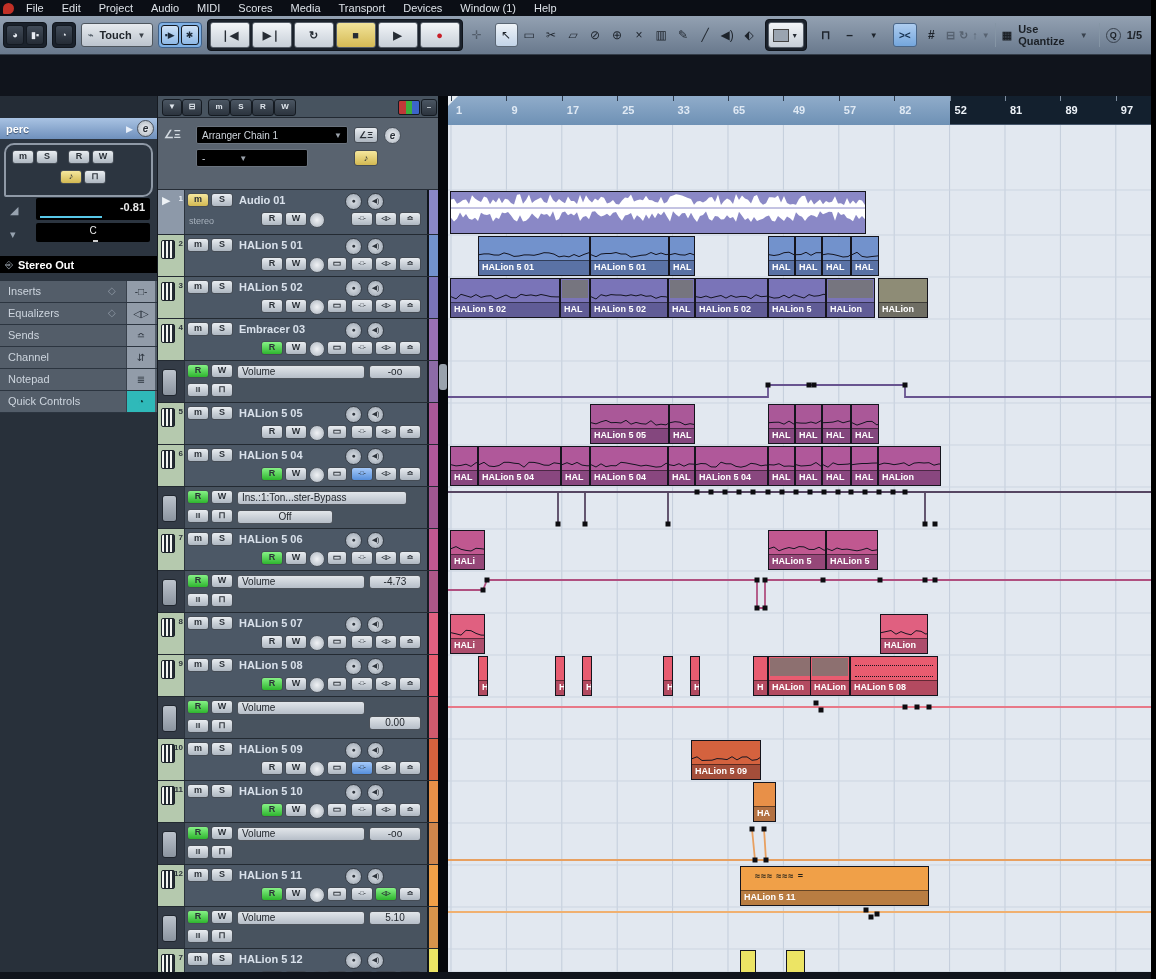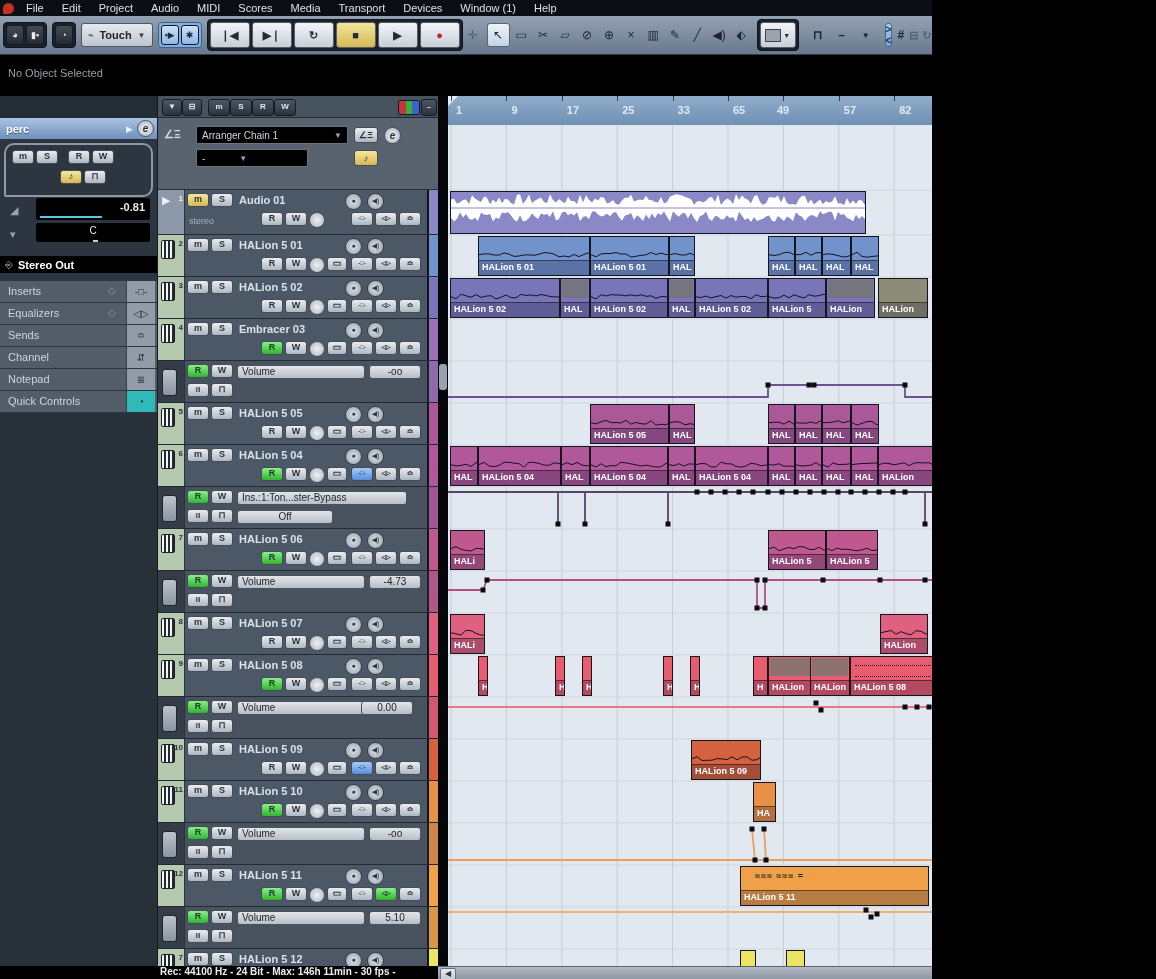--- a/index.html
+++ b/index.html
@@ -1,16 +1,16 @@
 <!DOCTYPE html>
 <html><head>
 <meta charset="utf-8">
 <style>
   html,body{margin:0;padding:0;background:#000;}
-  #app{position:relative;width:932px;height:979px;background:#10141c;font-family:"Liberation Sans",sans-serif;overflow:hidden;user-select:none;}
+  #app{position:relative;width:1151px;height:979px;background:#10141c;font-family:"Liberation Sans",sans-serif;overflow:hidden;user-select:none;}
   
   #menubar{position:absolute;top:0;left:0;right:0;height:16px;background:#0b0e15;color:#dde2e8;font-size:11px;display:flex;align-items:center;}
   #logo{width:11px;height:11px;margin:1px 3px 0 3px;background:#c23026;border-radius:50% 50% 50% 10%;flex:none;}
   .mi{padding:0 9px;line-height:16px;white-space:nowrap;}
   
   #toolbar{position:absolute;top:16px;left:0;right:0;height:39px;background:linear-gradient(#93a1b2,#69798d);border-bottom:1px solid #343d49;display:flex;align-items:center;gap:5px;padding:0 3px;box-sizing:border-box;}
   .tb-frame{display:flex;align-items:center;gap:2px;background:#1b222c;border:1px solid #10151c;border-radius:4px;padding:2px;}
   .tb-b{min-width:22px;height:24px;border-radius:3px;background:linear-gradient(#f2f5f8,#c7cfd8);border:1px solid #565e68;color:#262c34;font-size:11px;font-weight:bold;display:flex;align-items:center;justify-content:center;padding:0 4px;}
   .tb-b.yellow{background:linear-gradient(#f2e49a,#d5ba55);}
   .tb-b.rec{color:#c81e28;}
@@ -179,23 +179,20 @@
       <span>▦</span>
       <span>Use Quantize</span>
       <span style="font-size:8px;color:#39424e;">▼</span>
     </div>
     <div class="tb-text">
       <span style="border:1px solid #39424e;border-radius:50%;width:13px;height:13px;display:inline-flex;align-items:center;justify-content:center;font-size:9px;">Q</span>
       <span>1/5</span>
     </div>
   </div>
 
-  <div id="infoline">
-    <span>No Object Selected</span>
-  </div>
 
   <div id="main">
 
     <div id="inspector">
       <div id="insp-top"></div>
       <div id="insp-header">
         <span class="nm">perc</span>
         <span class="arr">▶</span>
         <span class="ecirc">e</span>
       </div>
@@ -561,21 +558,21 @@
           </div>
           <div class="trow auto" style="top: 601px; height: 42px; background: rgb(72, 83, 95);">
             <div class="icell auto">
               <div class="ahandle"></div>
             </div>
             <div class="ctrl">
               <div class="l1">
                 <span class="sb gr" style="left: 0px; width: 22px;">R</span>
                 <span class="sb" style="left: 24px; width: 22px;">W</span>
                 <div class="fld" style="left: 50px; width: 128px;">Volume</div>
-                <div class="fld" style="left: 174px; width: 52px; text-align: center;">0.00</div>
+                <div class="fld" style="left: 182px; width: 52px; text-align: center; margin-top: 15px;">0.00</div>
               </div>
               <div class="l2">
                 <span class="sb" style="left: 0px; width: 22px; font-size: 6px;">|||</span>
                 <span class="sb" style="left: 24px; width: 22px;">⊓</span>
               </div>
             </div>
             <div class="strip" style="background: rgb(232, 92, 112); opacity: 0.85;"></div>
           </div>
           <div class="trow" style="top: 643px; height: 42px; background: rgb(76, 88, 102);">
             <div class="icell midi">
@@ -1092,21 +1089,21 @@
             <span class="rlab lt" style="left: 63.4px;">9</span>
             <span class="rtick" style="left: 58.4px; background: rgb(44, 58, 76);"></span>
             <span class="rlab lt" style="left: 118.8px;">17</span>
             <span class="rtick" style="left: 113.8px; background: rgb(44, 58, 76);"></span>
             <span class="rlab lt" style="left: 174.2px;">25</span>
             <span class="rtick" style="left: 169.2px; background: rgb(44, 58, 76);"></span>
             <span class="rlab lt" style="left: 229.6px;">33</span>
             <span class="rtick" style="left: 224.6px; background: rgb(44, 58, 76);"></span>
             <span class="rlab lt" style="left: 285px;">65</span>
             <span class="rtick" style="left: 280px; background: rgb(44, 58, 76);"></span>
-            <span class="rlab lt" style="left: 329px;">49</span>
+            <span class="rlab lt" style="left: 345px;">49</span>
             <span class="rtick" style="left: 335.4px; background: rgb(44, 58, 76);"></span>
             <span class="rlab lt" style="left: 395.8px;">57</span>
             <span class="rtick" style="left: 390.8px; background: rgb(44, 58, 76);"></span>
             <span class="rlab lt" style="left: 451.2px;">82</span>
             <span class="rtick" style="left: 446.2px; background: rgb(44, 58, 76);"></span>
             <span class="rlab dk" style="left: 506.6px;">52</span>
             <span class="rtick" style="left: 501.6px; background: rgb(126, 142, 160);"></span>
             <span class="rlab dk" style="left: 562px;">81</span>
             <span class="rtick" style="left: 557px; background: rgb(126, 142, 160);"></span>
             <span class="rlab dk" style="left: 617.4px;">89</span>
@@ -1115,20 +1112,14 @@
             <span class="rtick" style="left: 667.8px; background: rgb(126, 142, 160);"></span>
           </div>
       </div>
       <div id="edgestrip">
         <div id="edgethumb"></div>
       </div>
     </div>
 
   </div>
 
-  <div id="statusbar">
-    <span id="statustext">Rec: 44100 Hz - 24 Bit - Max: 146h 11min - 30 fps -</span>
-    <div id="hscroll">
-      <span id="hs-left">◀</span>
-    </div>
-  </div>
 
 </div>
 
 </body></html>

